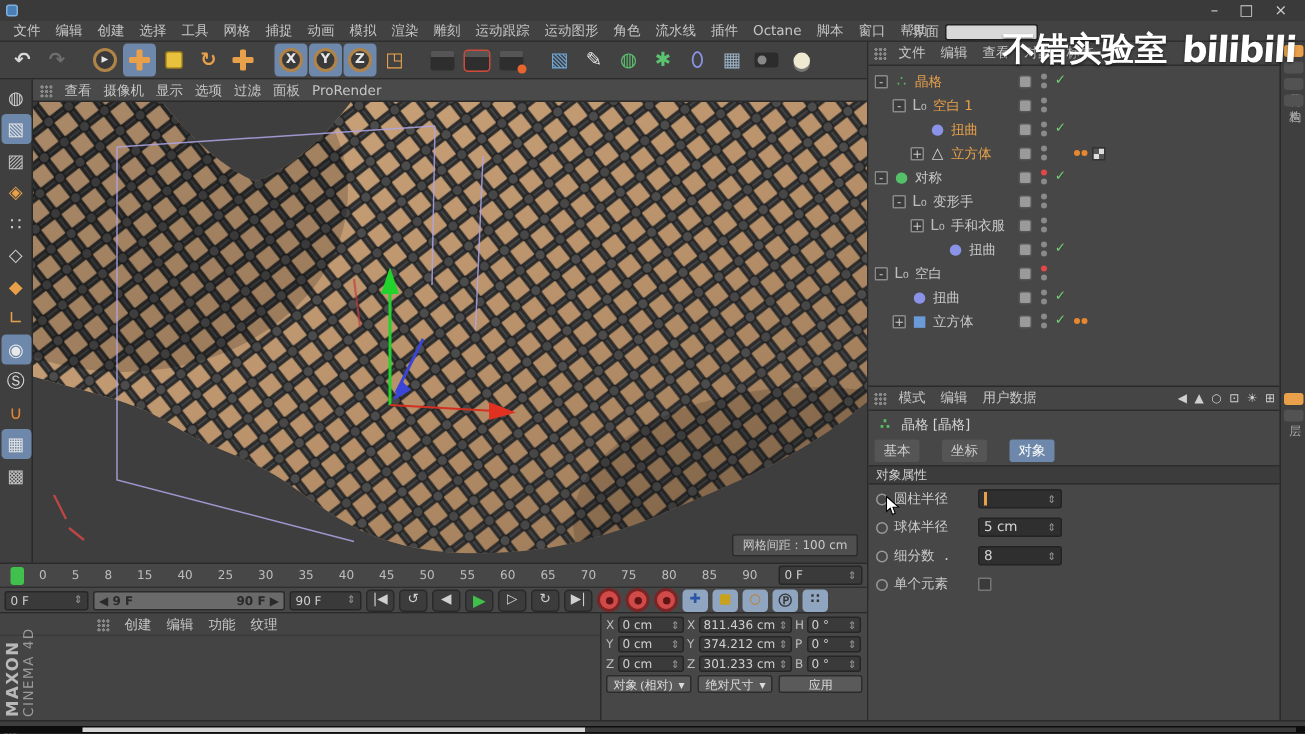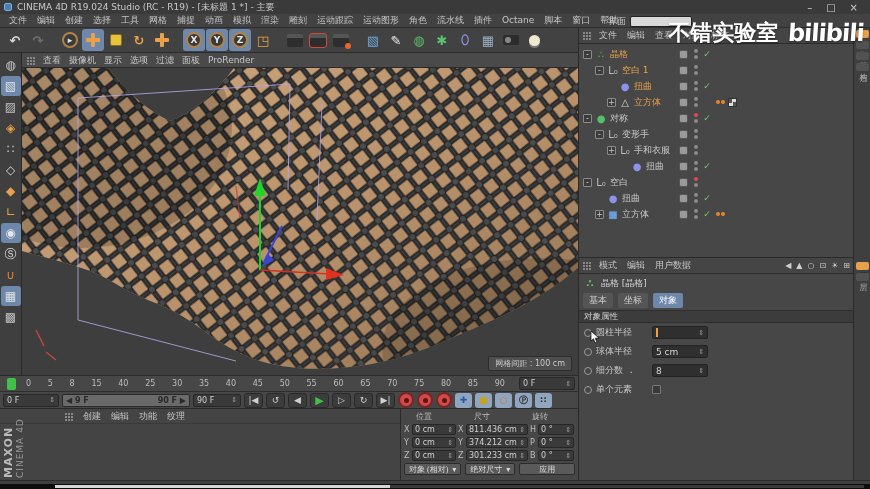--- a/index.html
+++ b/index.html
@@ -173,21 +173,21 @@
     padding:4px 1px; border-radius:2px; }
   .vtab.active { color:#3a2a10; background:#e8a14a; font-weight:bold; }
   .side-strip2 { position:absolute; right:0; top:230px; width:17px; bottom:0;
     background:#3f3f3f; border-left:1px solid #2a2a2a; display:flex; flex-direction:column;
     align-items:center; padding-top:4px; gap:3px; z-index:5; }
 
   .attr-menu .aicons { margin-left:auto; margin-right:20px; display:flex; gap:5px;
     color:#cfcfcf; font-size:8px; }
   .attr-title { height:18px; display:flex; align-items:center; gap:5px; font-size:9px;
     color:#d6d6d6; padding-left:5px; }
-  .attr-tabs { height:16px; display:flex; gap:5px; padding-left:4px; align-items:center; }
+  .attr-tabs { height:16px; display:flex; gap:15px; padding-left:4px; align-items:center; }
   .atab { font-size:9px; color:#cfcfcf; background:#555; padding:1px 6px; border-radius:2px; }
   .atab.active { background:#6d88ab; color:#fff; }
   .asection { height:13px; background:#3c3c3c; border-top:1px solid #2d2d2d;
     border-bottom:1px solid #2d2d2d; color:#d0d0d0; font-size:8.5px; display:flex;
     align-items:center; padding-left:5px; margin-top:2px; }
   .afield { height:19px; display:flex; align-items:center; font-size:9px; color:#c9c9c9;
     padding-left:5px; gap:4px; }
   .acirc { width:8px; height:8px; border:1px solid #9a9a9a; border-radius:50%; flex:none; }
   .albl { width:52px;font-family:Liberation Mono, monospace; }
   .ainput { width:56px; height:13px; background:#2f2f2f; border:1px solid #232323;
@@ -211,21 +211,20 @@
 
   .cursor { position:absolute; width:10px; height:14px; z-index:60; }
 </style>
 </head>
 <body>
 
 <div id="app">
 
   <div class="titlebar">
     <span class="appdot"></span>
-    <span>CINEMA 4D R19.024 Studio (RC - R19) - [未标题 1 *] - 主要</span>
     <span class="win">
       <span>–</span>
       <span>□</span>
       <span>×</span>
     </span>
   </div>
 
   <div class="menubar">
     <span id="main-menu-items"><span class="mi">文件</span><span class="mi">编辑</span><span class="mi">创建</span><span class="mi">选择</span><span class="mi">工具</span><span class="mi">网格</span><span class="mi">捕捉</span><span class="mi">动画</span><span class="mi">模拟</span><span class="mi">渲染</span><span class="mi">雕刻</span><span class="mi">运动跟踪</span><span class="mi">运动图形</span><span class="mi">角色</span><span class="mi">流水线</span><span class="mi">插件</span><span class="mi">Octane</span><span class="mi">脚本</span><span class="mi">窗口</span><span class="mi">帮助</span></span>
     <span class="iface">
@@ -457,25 +456,20 @@
           <div class="mat-menu">
             <span class="grip" style="position:absolute;left:64px;"></span>
             <span id="mat-menu-items"><span class="mi">创建</span><span class="mi">编辑</span><span class="mi">功能</span><span class="mi">纹理</span></span>
           </div>
           <div class="branding">
             <span class="b1">MAXON</span>
             <span class="b2">CINEMA 4D</span>
           </div>
         </div>
         <div class="coords" id="coords-panel">
-            <div class="chead">
-              <span>位置</span>
-              <span>尺寸</span>
-              <span>旋转</span>
-            </div>
             <div class="crow">
               <span class="cfield c1">
                 <span class="ax">X</span>
                 <span class="val">
                   <span>0 cm</span>
                   <span class="spin">⇕</span>
                 </span>
               </span>
               <span class="cfield c2">
                 <span class="ax">X</span>

